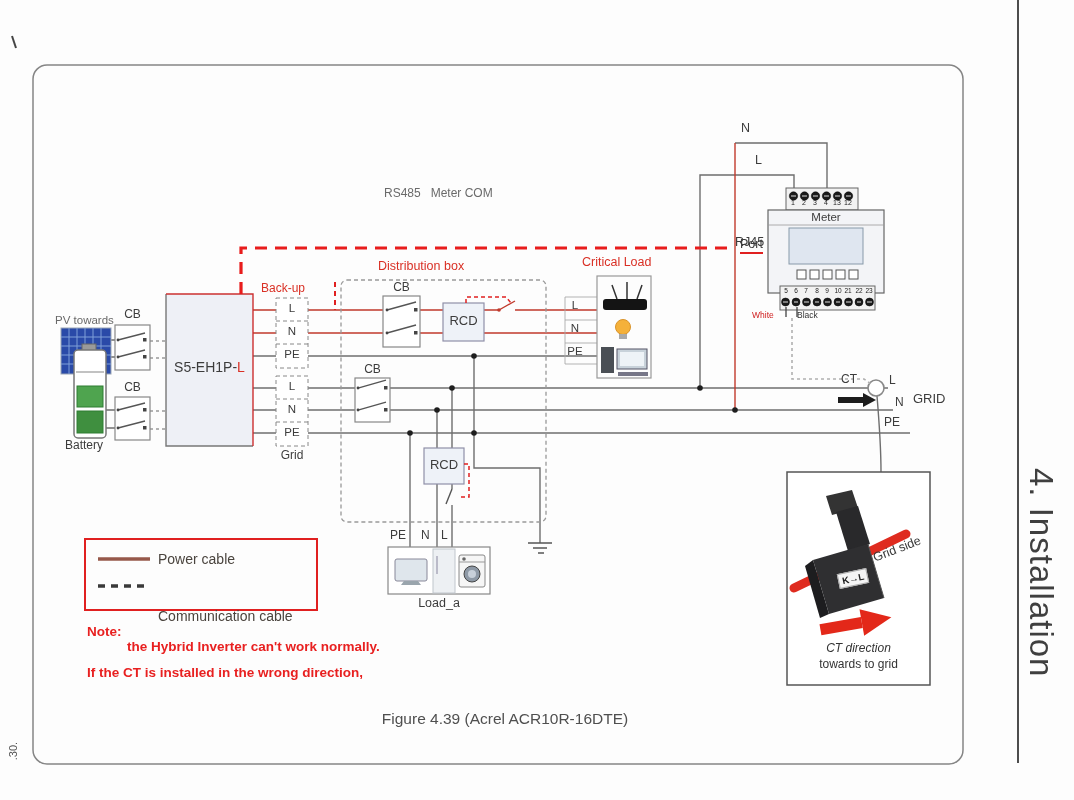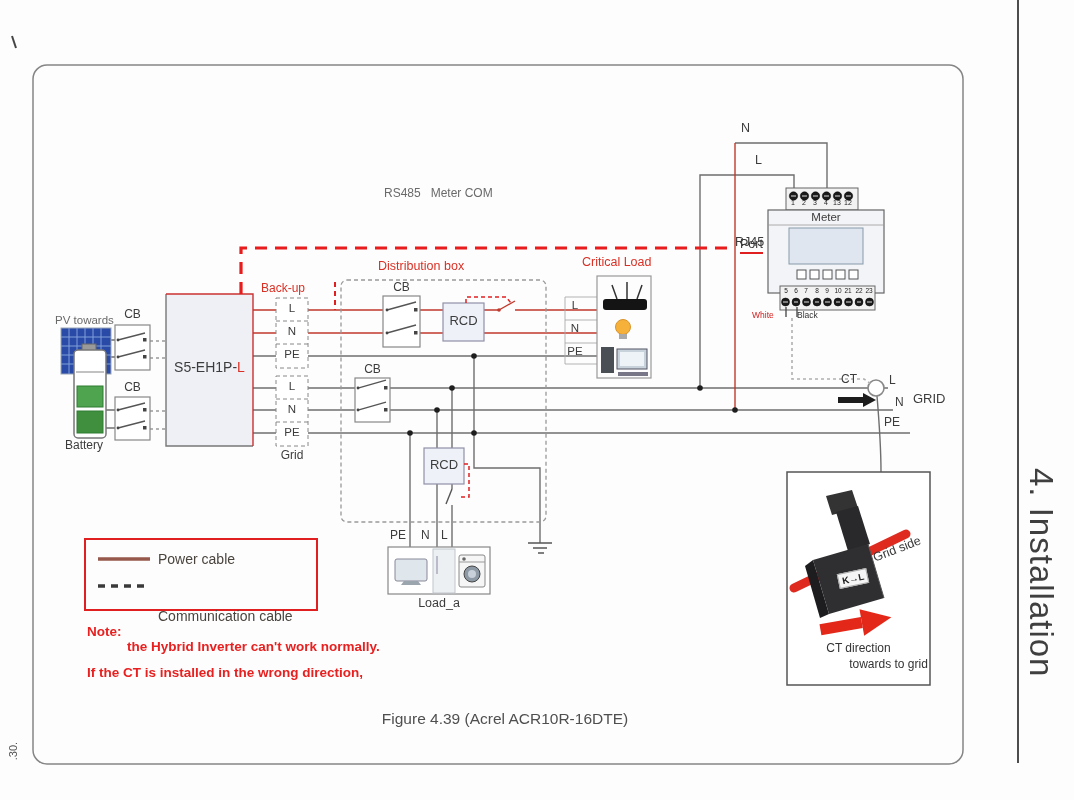--- a/index.html
+++ b/index.html
@@ -329,21 +329,21 @@
 </svg>
 <div class="legend-text" style="top:551px;">Power cable</div>
 <div class="legend-text" style="top:592px;margin-top:16px;">Communication cable</div>
 
 <div class="note-line" style="top:624px;">Note:</div>
 <div class="note-line" style="top:665px;">If the CT is installed in the wrong direction,</div>
 <div class="note-line" style="top:639px;margin-left:40px;">the Hybrid Inverter can't work normally.</div>
 
 <div id="grid-side-label">Grid side</div>
 <div id="kl-label">K→L</div>
-<div class="lbl ctr" style="left:787px;top:642px;width:143px;font-size:12px;color:#333;">CT direction</div>
-<div class="lbl ctr" style="left:787px;top:658px;width:143px;font-size:12px;color:#333;padding-left:30px;">towards to grid</div>
+<div class="lbl ctr" style="left:787px;top:642px;width:143px;font-size:12px;color:#333;font-style:italic;">CT direction</div>
+<div class="lbl ctr" style="left:787px;top:658px;width:143px;font-size:12px;color:#333;">towards to grid</div>
 
 <div class="lbl ctr" style="left:340px;top:710px;width:330px;font-size:15.5px;color:#4f4f4f;">Figure 4.39 (Acrel ACR10R-16DTE)</div>
 
 <div id="section-title">4. Installation</div>
 <div id="page-number">.30.</div>
 
 </div>
 
 </body></html>

